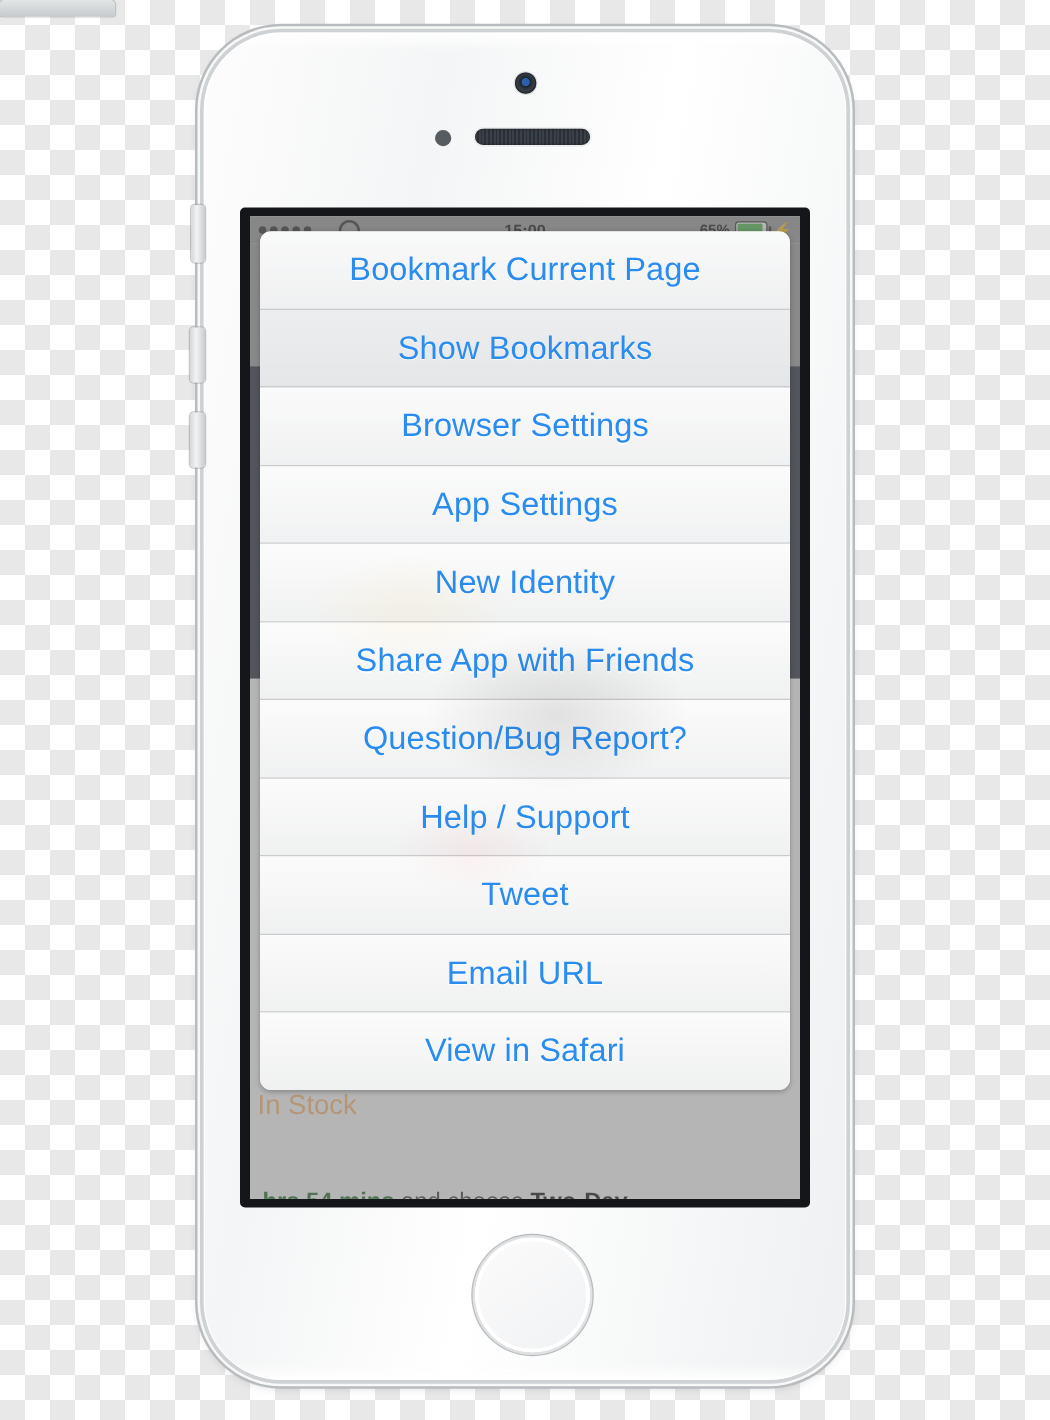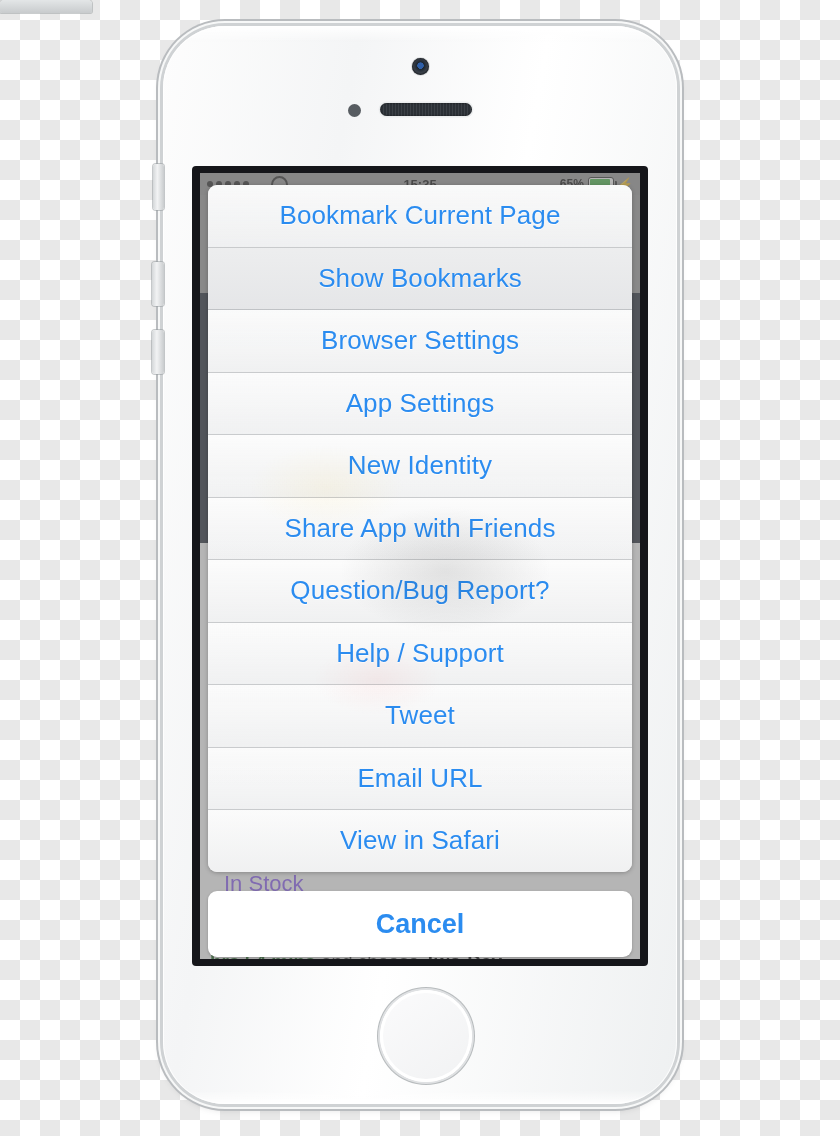--- a/index.html
+++ b/index.html
@@ -72,21 +72,21 @@
   #battery{width:24px;height:12px;border:1.5px solid #2f2f2f;border-radius:3px;position:relative;background:#fff;}
   #battery::after{content:"";position:absolute;right:-4px;top:3px;width:2px;height:5px;background:#2f2f2f;border-radius:0 1px 1px 0;}
   #battery-fill{position:absolute;left:1px;top:1px;bottom:1px;width:20px;background:#4cbb4c;border-radius:1px;}
   #bolt{font-size:13px;color:#111;line-height:1;}
 
   #toolbar-band{position:absolute;left:0;top:22px;width:100%;height:98px;background:#9d9d9d;}
   #url-bracket{position:absolute;right:16px;top:42px;width:10px;height:56px;
                border:3px solid #2f6fd0;border-left:none;}
   #dark-area{position:absolute;left:0;top:120px;width:100%;height:250px;background:#242a38;}
   #lower-white{position:absolute;left:0;top:370px;width:100%;bottom:0;background:#ffffff;}
-  #instock{position:absolute;left:24px;top:698px;font-size:22px;color:#8b5cf6;font-weight:400;}
+  #instock{position:absolute;left:6px;top:698px;font-size:22px;color:#fdba74;font-weight:400;}
   #shipline{position:absolute;left:10px;top:778px;font-size:19px;font-weight:700;color:#111;white-space:nowrap;}
   #shipline .green{color:#1f6b25;}
   #shipline .norm{font-weight:400;color:#3a3a3a;}
 
   
   #dimmer{position:absolute;inset:0;background:rgba(120,120,120,.55);}
 
   
   #sheet{position:absolute;left:8px;right:8px;top:12px;border-radius:9px;overflow:hidden;
          box-shadow:0 1px 4px rgba(0,0,0,.25);
@@ -136,21 +136,21 @@
 
   <div id="status-bar">
     <span id="sig-dots">
         <i></i>
         <i></i>
         <i></i>
         <i></i>
         <i></i>
       </span>
     <span id="carrier-circle"></span>
-    <span id="status-time">15:35</span>
+    <span id="status-time">15:00</span>
     <span id="status-right">
       <span>65%</span>
       <span id="battery">
           <span id="battery-fill"></span>
         </span>
       <span id="bolt">⚡</span>
     </span>
   </div>
 
   <div id="toolbar-band"></div>
@@ -175,15 +175,14 @@
         <div class="sheet-item">Share App with Friends</div>
         <div class="sheet-item">Question/Bug Report?</div>
         <div class="sheet-item">Help / Support</div>
         <div class="sheet-item">Tweet</div>
         <div class="sheet-item">Email URL</div>
         <div class="sheet-item">View in Safari</div>
       </div>
     <div id="sheet-tint"></div>
   </div>
 
-  <div id="cancel-btn">Cancel</div>
 
 </div>
 
 </body></html>

